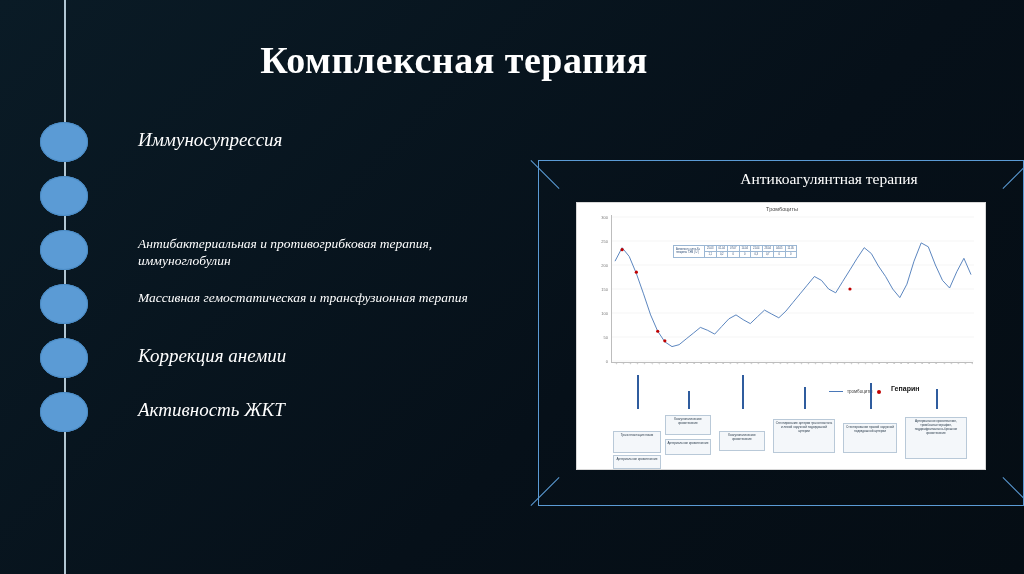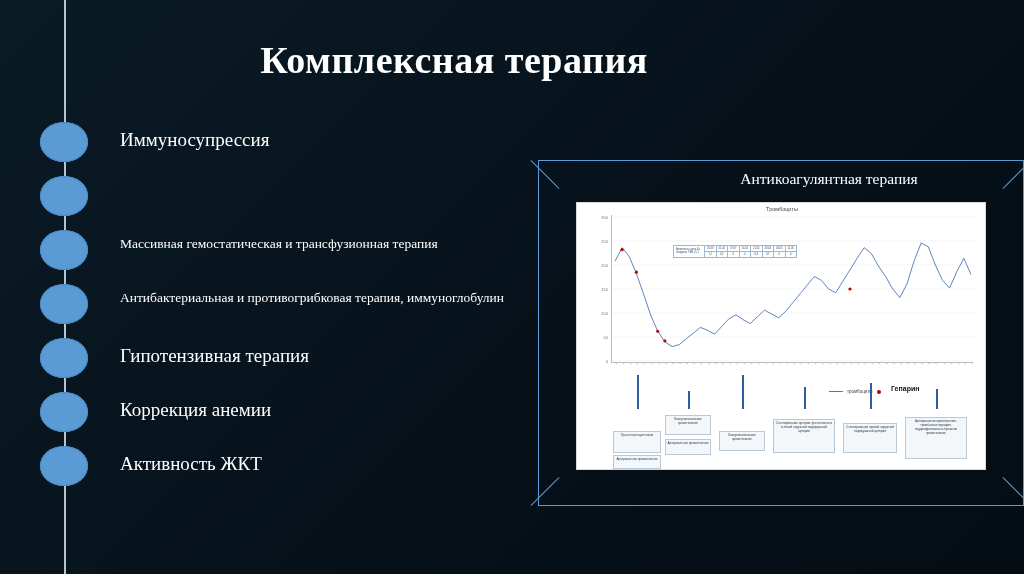--- a/index.html
+++ b/index.html
@@ -63,24 +63,25 @@
   .dot {
     flex: 0 0 auto;
     width: 48px;
     height: 40px;
     border-radius: 50%;
     background: #5b9bd5;
     margin-top: -4px;
     box-shadow: inset 0 0 0 1px #4b8cc6;
   }
   .bullet-text {
-    margin-left: 32px;
+    margin-left: 50px;
     padding-top: 2px;
     line-height: 1.25;
     color: #ffffff;
+    font-style: italic;
   }
   .size-lg { font-size: 19px; }
   .size-sm { font-size: 13.5px; }
 
   
   .frame {
     position: absolute;
     left: 538px;
     top: 160px;
     width: 486px;
@@ -267,29 +268,25 @@
   <div class="bullets">
     <div class="bullet-row">
       <div class="dot"></div>
       <div class="bullet-text size-lg">Иммуносупрессия</div>
     </div>
     <div class="bullet-row">
       <div class="dot"></div>
     </div>
     <div class="bullet-row">
       <div class="dot"></div>
+      <div class="bullet-text size-sm">Антибактериальная и противогрибковая терапия, иммуноглобулин</div>
+    </div>
+    <div class="bullet-row">
+      <div class="dot"></div>
       <div class="bullet-text size-sm">Массивная гемостатическая и трансфузионная терапия</div>
-    </div>
-    <div class="bullet-row">
-      <div class="dot"></div>
-      <div class="bullet-text size-sm">Антибактериальная и противогрибковая терапия, иммуноглобулин</div>
-    </div>
-    <div class="bullet-row">
-      <div class="dot"></div>
-      <div class="bullet-text size-lg">Гипотензивная терапия</div>
     </div>
     <div class="bullet-row">
       <div class="dot"></div>
       <div class="bullet-text size-lg">Коррекция анемии</div>
     </div>
     <div class="bullet-row">
       <div class="dot"></div>
       <div class="bullet-text size-lg">Активность ЖКТ</div>
     </div>
   </div>

